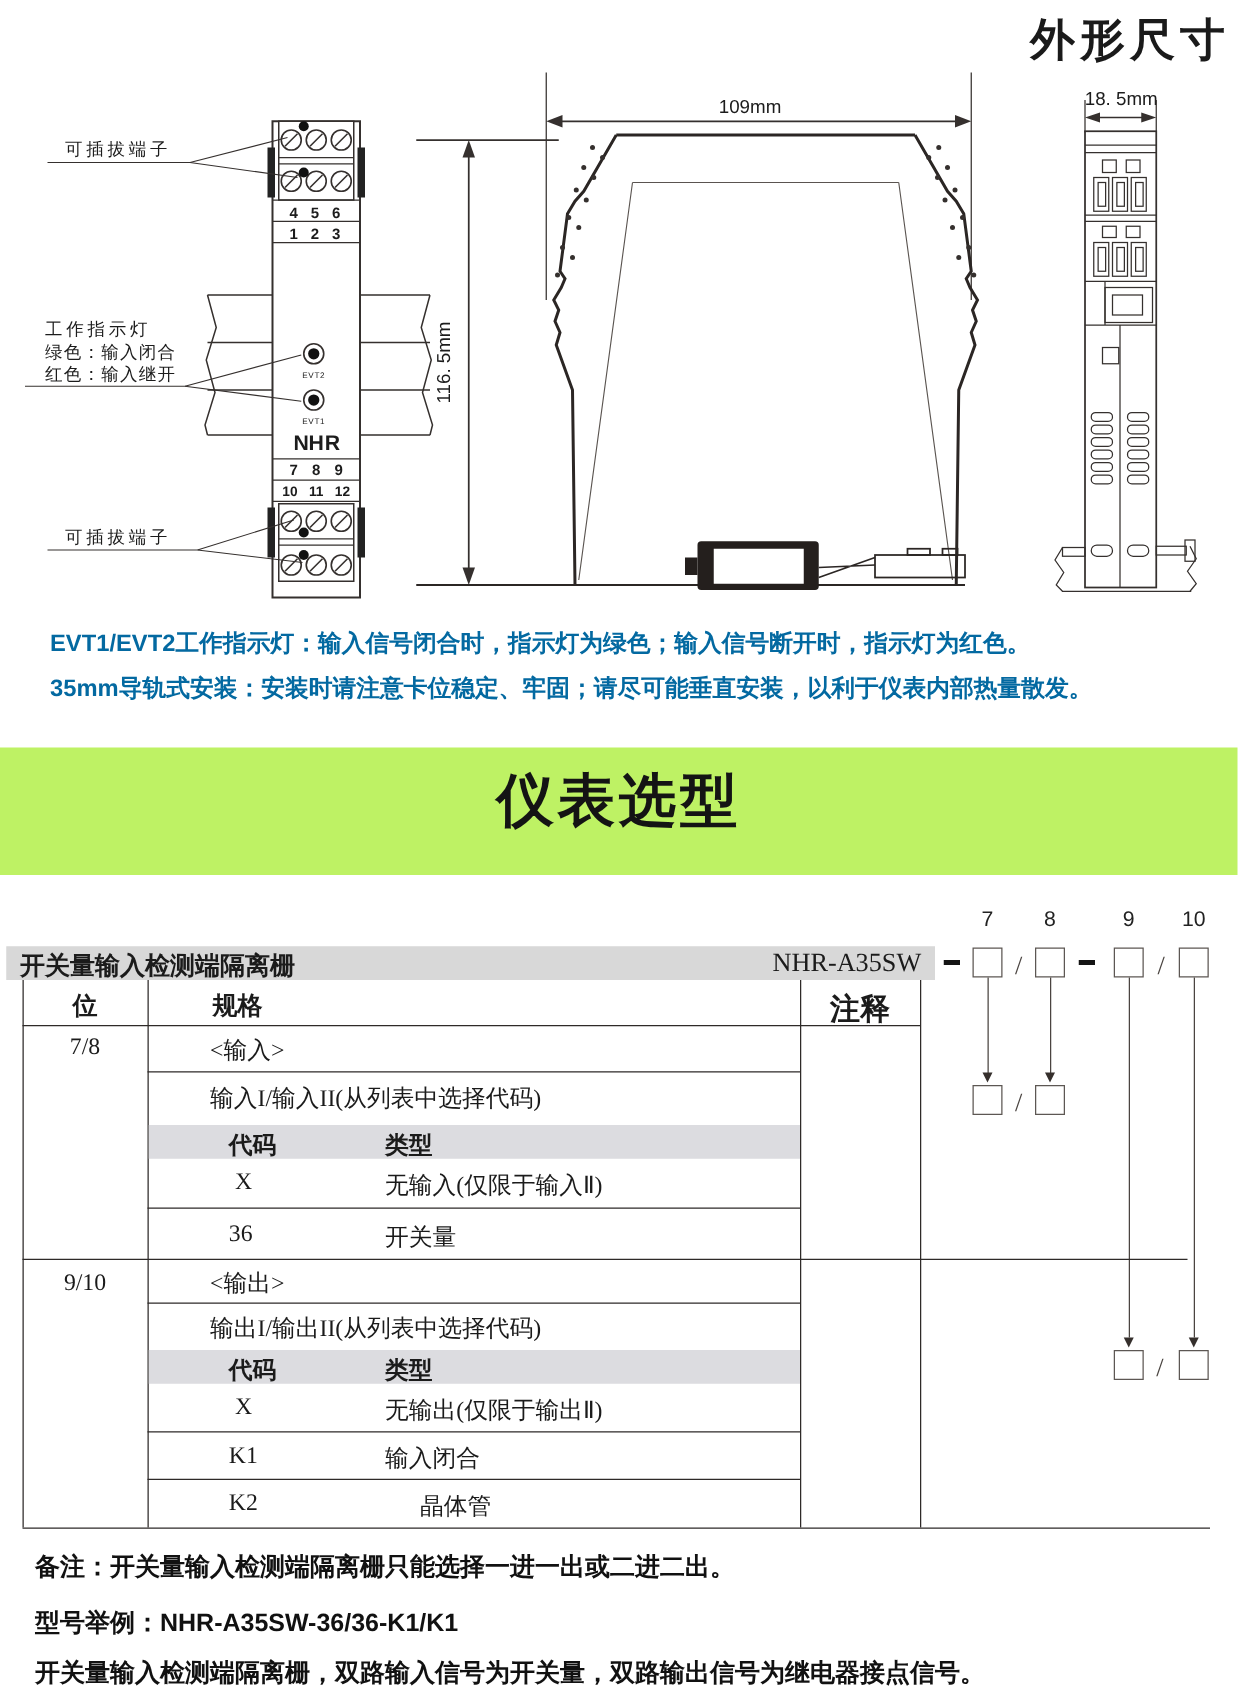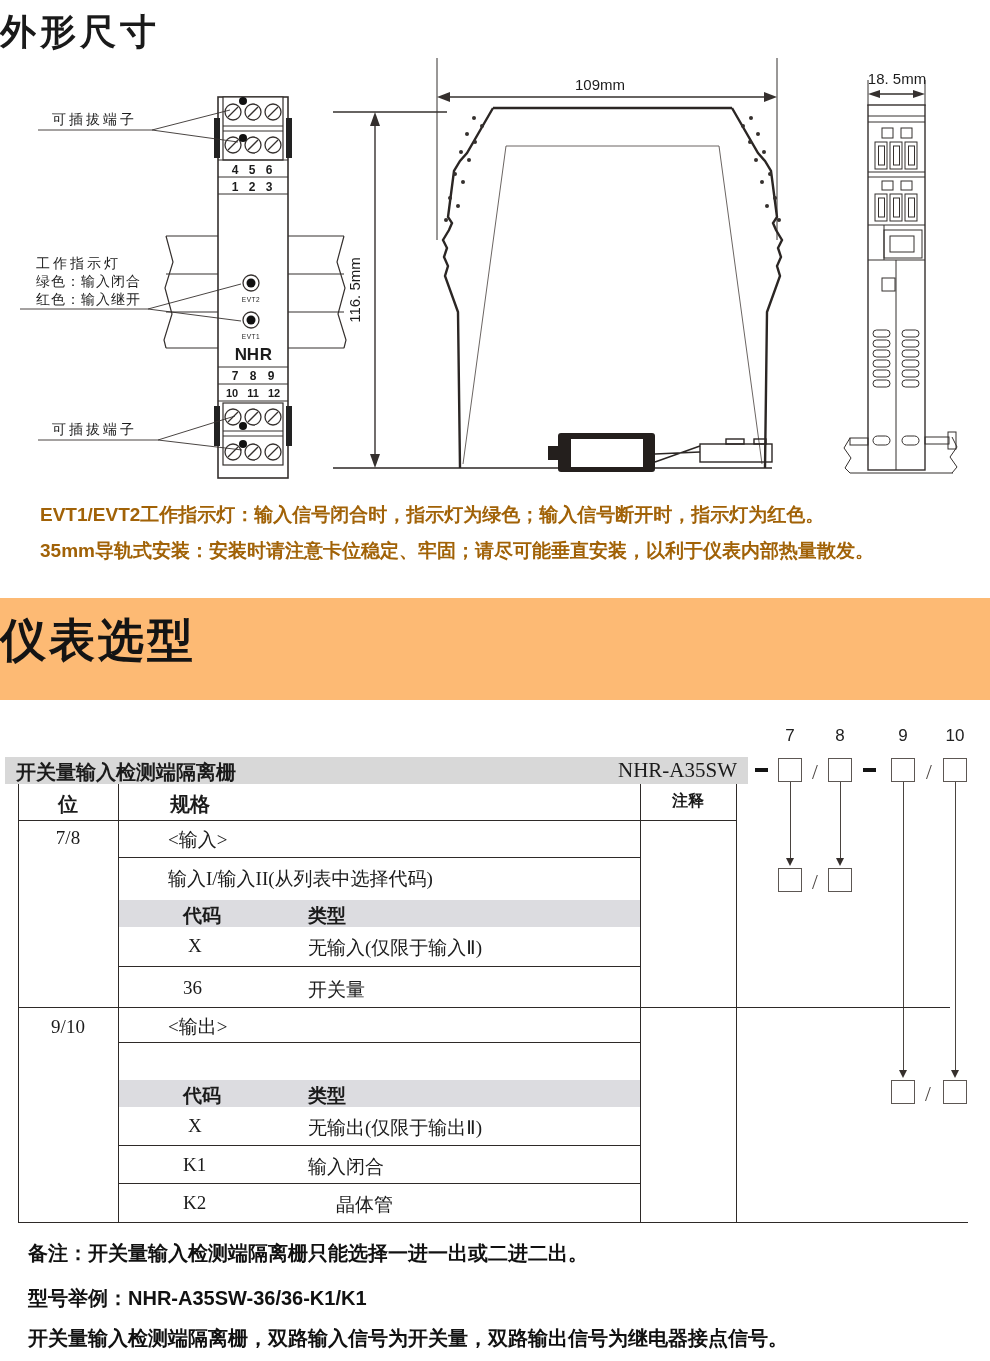--- a/index.html
+++ b/index.html
@@ -1,23 +1,23 @@
 <!DOCTYPE html>
 <html><head>
 <meta charset="utf-8">
 <style>
   html,body{margin:0;padding:0;background:#fff;}
   body{width:990px;height:1361px;position:relative;font-family:"Liberation Sans",sans-serif;color:#1a1a1a;overflow:hidden;}
   .abs{position:absolute;}
   .nowrap{white-space:nowrap;}
   
-  #page-title{top:8px;left:0;width:968px;text-align:left;font-size:36px;font-weight:bold;letter-spacing:4px;}
-  .note-line{left:40px;font-size:19px;font-weight:bold;color:#a16207;}
-  
-  #banner{top:598px;left:0;width:990px;height:102px;background:#fdba74;}
+  #page-title{top:8px;left:16px;width:968px;text-align:right;font-size:36px;font-weight:bold;letter-spacing:4px;}
+  .note-line{left:40px;font-size:19px;font-weight:bold;color:#0369a1;}
+  
+  #banner{top:598px;left:0;width:990px;height:102px;background:#bef264;text-align:center;}
   #banner .t{margin-top:12px;font-size:46px;font-weight:bold;letter-spacing:3px;color:#141414;}
   #banner .s{font-size:20px;color:#3c3c3c;margin-top:2px;}
   
   #selection{top:720px;left:0;width:990px;height:510px;}
   .h{position:absolute;background:#2e2a28;height:1px;}
   .v{position:absolute;background:#2e2a28;width:1px;}
   .band{position:absolute;left:119px;width:521px;height:27px;background:#dcdce0;}
   .bx{position:absolute;width:24px;height:24px;border:1px solid #5d5753;background:#fff;box-sizing:border-box;}
   .al{position:absolute;width:1px;background:#4a4440;}
   .ah{position:absolute;width:0;height:0;border-left:4px solid transparent;border-right:4px solid transparent;border-top:8px solid #352f2c;}
@@ -305,34 +305,35 @@
   <div class="h" style="left:118px;top:322px;width:522px;"></div>
   <div class="h" style="left:118px;top:425px;width:522px;"></div>
   <div class="h" style="left:118px;top:463px;width:522px;"></div>
   <div class="h" style="left:18px;top:502px;width:950px;"></div>
 
   <div class="band" style="top:180px;"></div>
   <div class="band" style="top:360px;"></div>
 
   <div class="ts tsb" style="left:18px;top:71px;width:100px;text-align:center;font-size:20px;">位</div>
   <div class="ts tsb" style="left:170px;top:71px;font-size:20px;">规格</div>
-  <div class="ts tsb" style="left:640px;top:71px;width:96px;text-align:center;font-size:16px;">注释</div>
+  <div class="ts tsb" style="left:640px;top:71px;width:96px;text-align:center;font-size:24px;">注释</div>
 
   <div class="ts" style="left:18px;top:107px;width:100px;text-align:center;">7/8</div>
   <div class="ts" style="left:168px;top:107px;">&lt;输入&gt;</div>
   <div class="ts" style="left:168px;top:146px;">输入I/输入II(从列表中选择代码)</div>
   <div class="ts tsb" style="left:183px;top:183px;">代码</div>
   <div class="ts tsb" style="left:308px;top:183px;">类型</div>
   <div class="ts" style="left:188px;top:215px;">X</div>
   <div class="ts" style="left:308px;top:215px;">无输入(仅限于输入Ⅱ)</div>
   <div class="ts" style="left:183px;top:257px;">36</div>
   <div class="ts" style="left:308px;top:257px;">开关量</div>
 
   <div class="ts" style="left:18px;top:296px;width:100px;text-align:center;">9/10</div>
   <div class="ts" style="left:168px;top:294px;">&lt;输出&gt;</div>
+  <div class="ts" style="left:168px;top:330px;">输出I/输出II(从列表中选择代码)</div>
   <div class="ts tsb" style="left:183px;top:363px;">代码</div>
   <div class="ts tsb" style="left:308px;top:363px;">类型</div>
   <div class="ts" style="left:188px;top:395px;">X</div>
   <div class="ts" style="left:308px;top:395px;">无输出(仅限于输出Ⅱ)</div>
   <div class="ts" style="left:183px;top:434px;">K1</div>
   <div class="ts" style="left:308px;top:434px;">输入闭合</div>
   <div class="ts" style="left:183px;top:472px;">K2</div>
   <div class="ts" style="left:308px;top:472px;margin-left:28px;">晶体管</div>
 </div>
 

